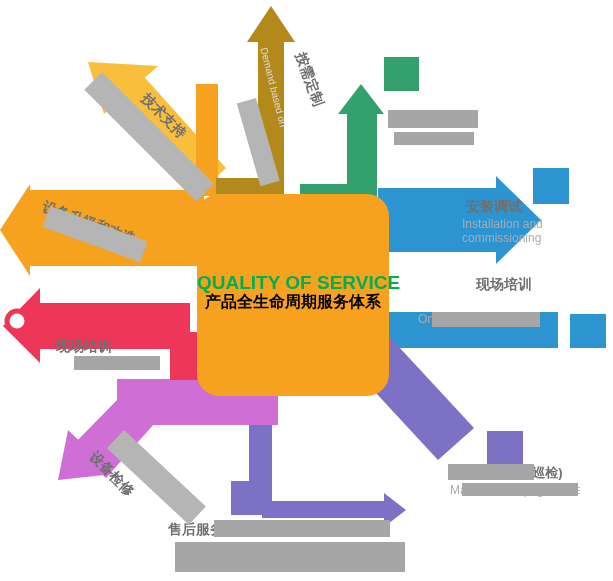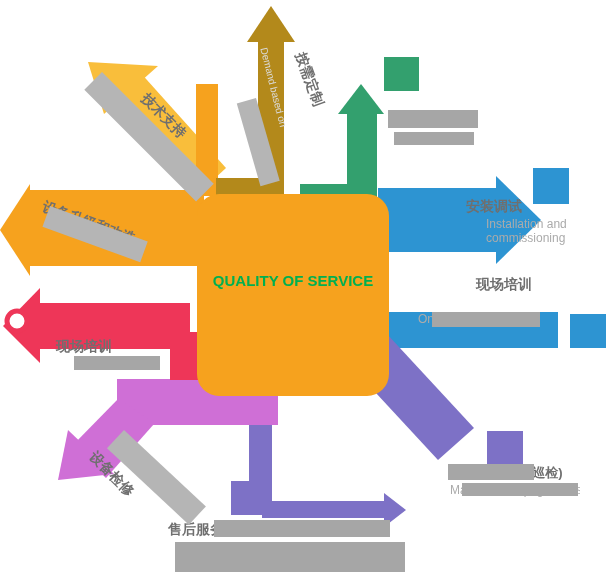--- a/index.html
+++ b/index.html
@@ -16,21 +16,21 @@
   }
   .rot{transform-origin:left top;}
   .bar{position:absolute;background:#A6A6A6;}
   .bar-light{background:#B5B5B5;}
   #center-square{
     position:absolute;left:197px;top:194px;width:192px;height:202px;
     background:#F6A21E;border-radius:22px;
   }
   #center-title-en{
     position:absolute;left:197px;top:272px;width:192px;text-align:center;
-    color:#00B050;font-weight:800;font-size:15px;white-space:nowrap;
+    color:#00B050;font-weight:800;font-size:19px;white-space:nowrap;
   }
   #center-title-zh{
     position:absolute;left:197px;top:292px;width:192px;text-align:center;
     color:#000000;font-weight:900;font-size:16px;white-space:nowrap;
   }
 </style>
 </head>
 <body>
 
 <div id="canvas">
@@ -73,35 +73,36 @@
     <polygon points="58,480 68,430 114,474" fill="#CF6FD6"></polygon>
 
     <rect x="170" y="332" width="42" height="48" fill="#EE3658"></rect>
     <rect x="38" y="303" width="152" height="46" fill="#EE3658"></rect>
     <polygon points="40,288 40,363 3,326" fill="#EE3658"></polygon>
     <circle cx="17" cy="321" r="10" fill="#FFFFFF" stroke="#EE3658" stroke-width="5"></circle>
   </svg>
 
   <div id="center-square"></div>
   <div id="center-title-en">QUALITY OF SERVICE</div>
+  <div id="center-title-zh">产品全生命周期服务体系</div>
 
   <div class="en rot" style="left:270px;top:46px;transform:rotate(76deg);color:#DCDCDC;font-size:10px;white-space:nowrap;">Demand based on</div>
   <div class="zh rot" style="left:308px;top:50px;transform:rotate(70deg);">按需定制</div>
 
   <div class="zh rot" style="left:150px;top:90px;transform:rotate(45deg);">技术支持</div>
 
   <div class="zh rot" style="left:46px;top:198px;transform:rotate(20deg);">设备升级和改造</div>
 
   <div class="zh" style="left:56px;top:338px;">现场培训</div>
   <div class="en" style="left:56px;top:357px;white-space:nowrap;margin-left:24px;">Re</div>
 
   <div class="zh rot" style="left:98px;top:448px;transform:rotate(45deg);">设备检修</div>
 
   <div class="zh" style="left:466px;top:198px;">安装调试</div>
-  <div class="en" style="left:486px;top:217px;width:86px;">Installation and commissioning</div>
+  <div class="en" style="left:462px;top:217px;width:86px;">Installation and commissioning</div>
 
   <div class="zh" style="left:476px;top:276px;">现场培训</div>
   <div class="en" style="left:418px;top:312px;white-space:nowrap;">On-site training</div>
 
   <div class="zh" style="left:450px;top:464px;font-size:13px;">维护保养(定期巡检)</div>
   <div class="en" style="left:450px;top:483px;width:130px;white-space:nowrap;overflow:hidden;">Maintenance (regular inspection)</div>
 
   <div class="zh" style="left:168px;top:521px;">售后服务(</div>
 
   <div class="bar" style="left:388px;top:110px;width:90px;height:18px;"></div>

